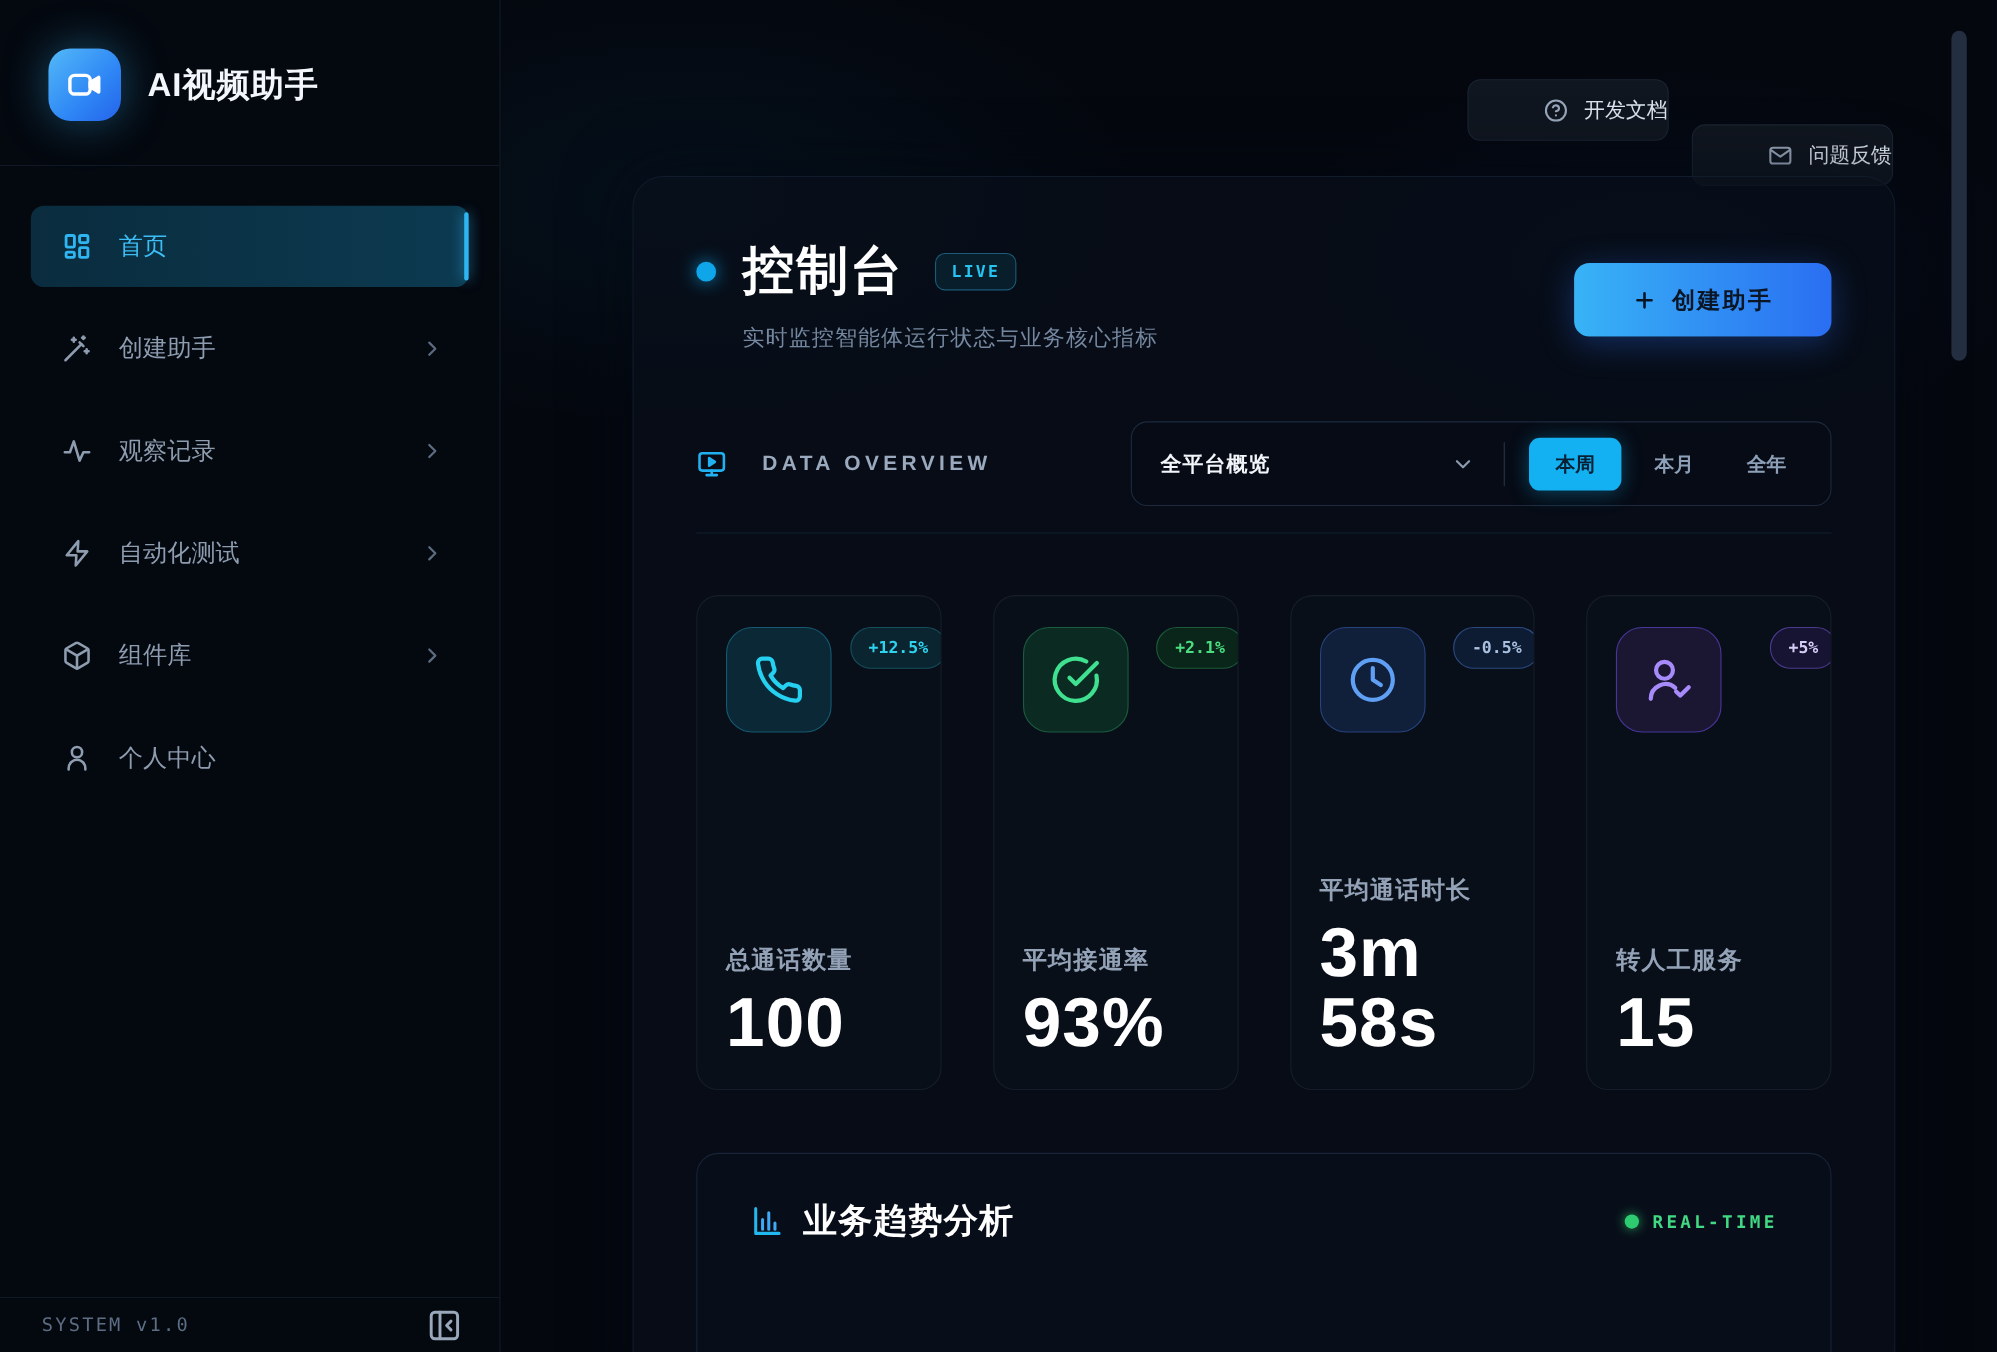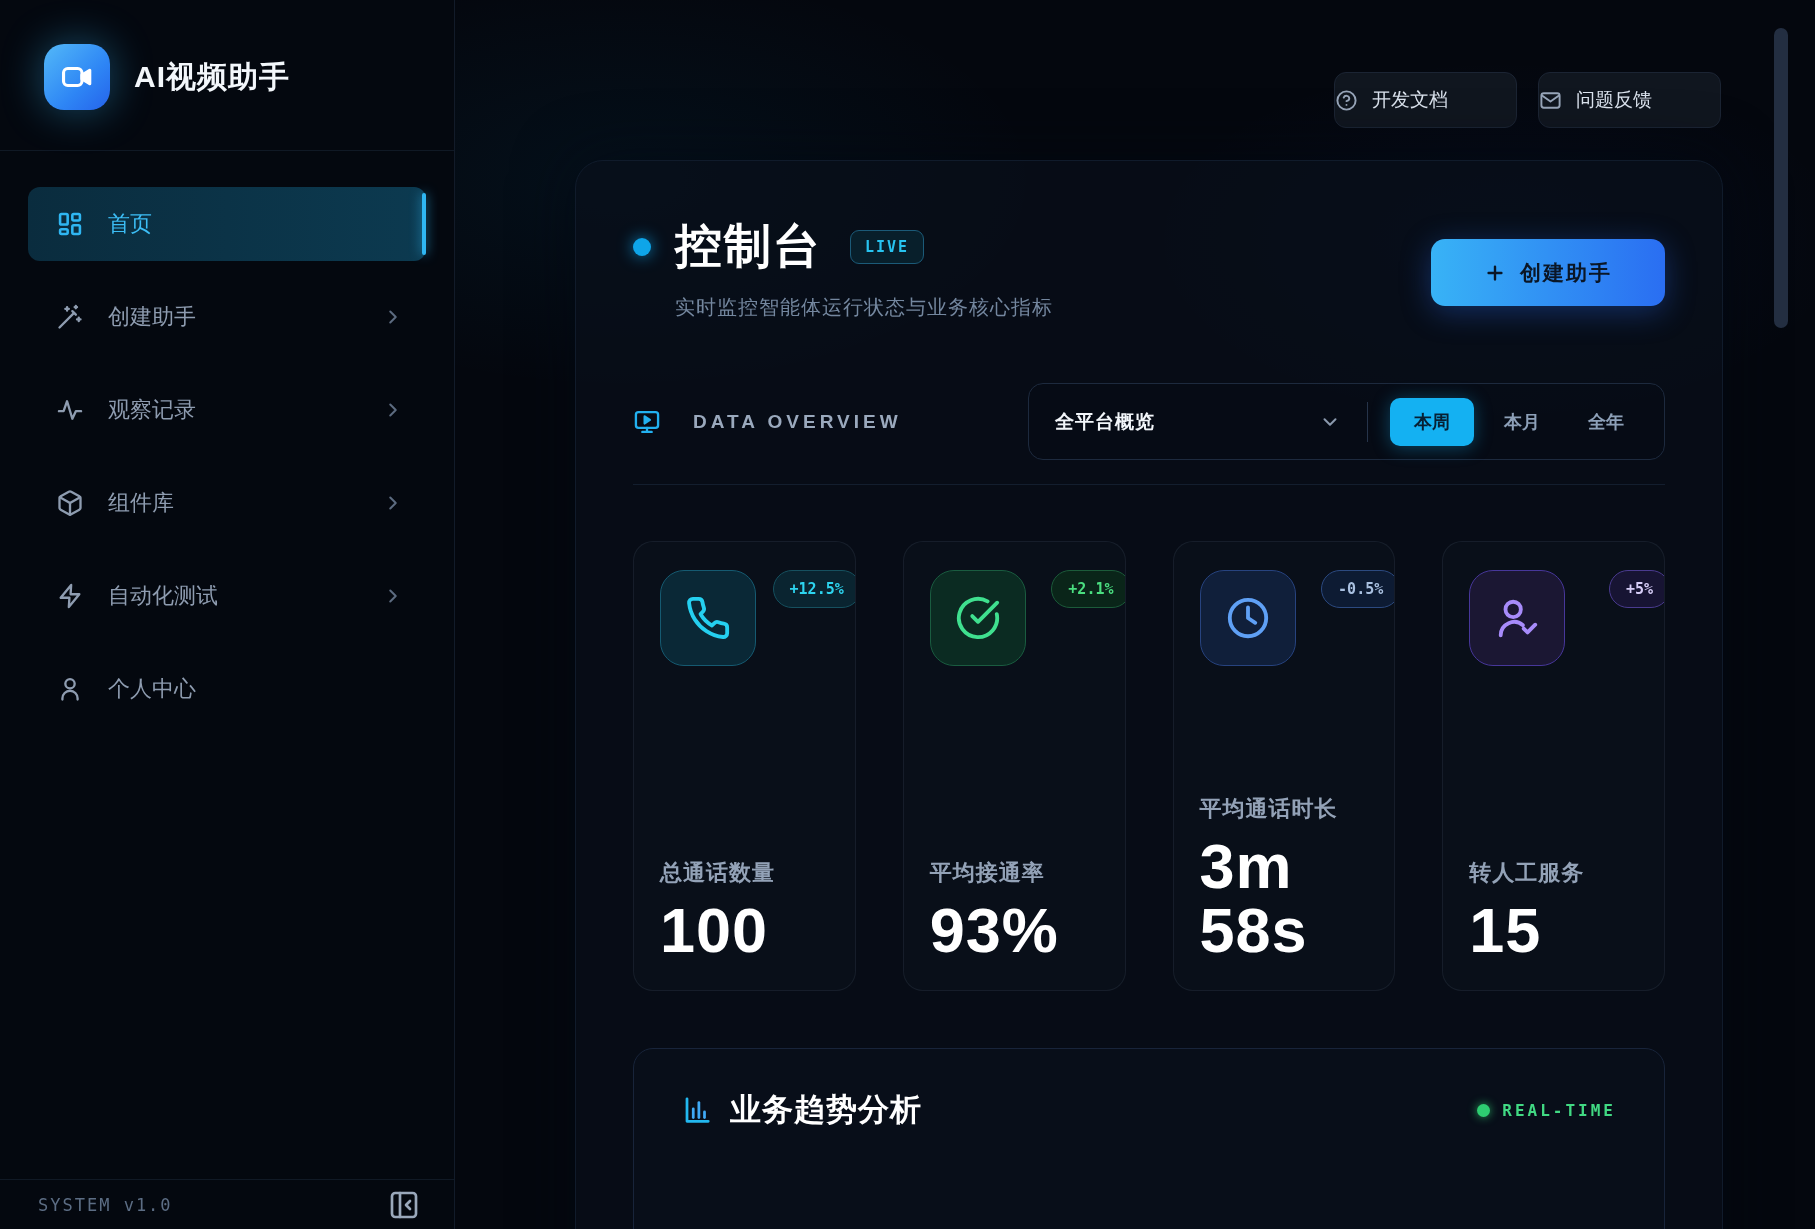--- a/index.html
+++ b/index.html
@@ -53,26 +53,26 @@
     display:flex; align-items:center; justify-content:space-between;
     padding:0 34px 0 38px;
   }
   .sys-version { font-family:"DejaVu Sans Mono", monospace; font-size:17px; color:#5c6d84; letter-spacing:2px; }
   .collapse-btn { width:32px; height:32px; color:#9aa8bb; cursor:pointer; background:none; border:none; }
 
   
   .top-btn {
     position:absolute; top:72px; height:56px; border-radius:12px;
     background:#10161f; border:1px solid #1b2433;
-    display:flex; align-items:center; justify-content:flex-start; gap:14px;
+    display:flex; align-items:center; justify-content:flex-end; gap:14px;
     color:#dbe3ee; font-size:19px; cursor:pointer;
   }
   .top-btn .tb-ico { width:23px; height:23px; color:#98a6ba; }
   .btn-docs { left:1334px; width:183px; }
-  .btn-feedback { left:1538px; width:183px; }
+  .btn-feedback { left:1538px; width:183px;margin-top:41px; }
 
   
   .console-card {
     position:absolute; left:575px; top:160px; width:1148px; height:1150px;
     background:rgba(9,15,26,0.72);
     border:1px solid #101b2b; border-radius:28px;
     padding:54px 57px 0 57px;
     box-shadow:0 0 60px rgba(3,8,18,0.6);
   }
   .console-head { display:flex; justify-content:space-between; align-items:flex-start; }
@@ -222,40 +222,40 @@
       <span class="nav-chevron">
         <svg viewBox="0 0 24 24" fill="none" stroke="currentColor" stroke-width="2.2" stroke-linecap="round" stroke-linejoin="round">
             <polyline points="9 6 15 12 9 18"></polyline>
           </svg>
       </span>
     </div>
 
     <div class="nav-item">
       <span class="nav-ico">
         <svg viewBox="0 0 24 24" fill="none" stroke="currentColor" stroke-width="2" stroke-linecap="round" stroke-linejoin="round">
+            <polygon points="13 2.5 4 13.5 11.5 13.5 11 21.5 20 10.5 12.5 10.5 13 2.5"></polygon>
+          </svg>
+      </span>
+      <span class="nav-label">自动化测试</span>
+      <span class="nav-chevron">
+        <svg viewBox="0 0 24 24" fill="none" stroke="currentColor" stroke-width="2.2" stroke-linecap="round" stroke-linejoin="round">
+            <polyline points="9 6 15 12 9 18"></polyline>
+          </svg>
+      </span>
+    </div>
+
+    <div class="nav-item">
+      <span class="nav-ico">
+        <svg viewBox="0 0 24 24" fill="none" stroke="currentColor" stroke-width="2" stroke-linecap="round" stroke-linejoin="round">
           <path d="M21 8a2 2 0 0 0-1-1.73l-7-4a2 2 0 0 0-2 0l-7 4A2 2 0 0 0 3 8v8a2 2 0 0 0 1 1.73l7 4a2 2 0 0 0 2 0l7-4A2 2 0 0 0 21 16Z"></path>
           <path d="M3.3 7L12 12l8.7-5"></path>
             <path d="M12 22V12"></path>
         </svg>
       </span>
       <span class="nav-label">组件库</span>
-      <span class="nav-chevron">
-        <svg viewBox="0 0 24 24" fill="none" stroke="currentColor" stroke-width="2.2" stroke-linecap="round" stroke-linejoin="round">
-            <polyline points="9 6 15 12 9 18"></polyline>
-          </svg>
-      </span>
-    </div>
-
-    <div class="nav-item">
-      <span class="nav-ico">
-        <svg viewBox="0 0 24 24" fill="none" stroke="currentColor" stroke-width="2" stroke-linecap="round" stroke-linejoin="round">
-            <polygon points="13 2.5 4 13.5 11.5 13.5 11 21.5 20 10.5 12.5 10.5 13 2.5"></polygon>
-          </svg>
-      </span>
-      <span class="nav-label">自动化测试</span>
       <span class="nav-chevron">
         <svg viewBox="0 0 24 24" fill="none" stroke="currentColor" stroke-width="2.2" stroke-linecap="round" stroke-linejoin="round">
             <polyline points="9 6 15 12 9 18"></polyline>
           </svg>
       </span>
     </div>
 
     <div class="nav-item">
       <span class="nav-ico">
         <svg viewBox="0 0 24 24" fill="none" stroke="currentColor" stroke-width="2" stroke-linecap="round" stroke-linejoin="round">

